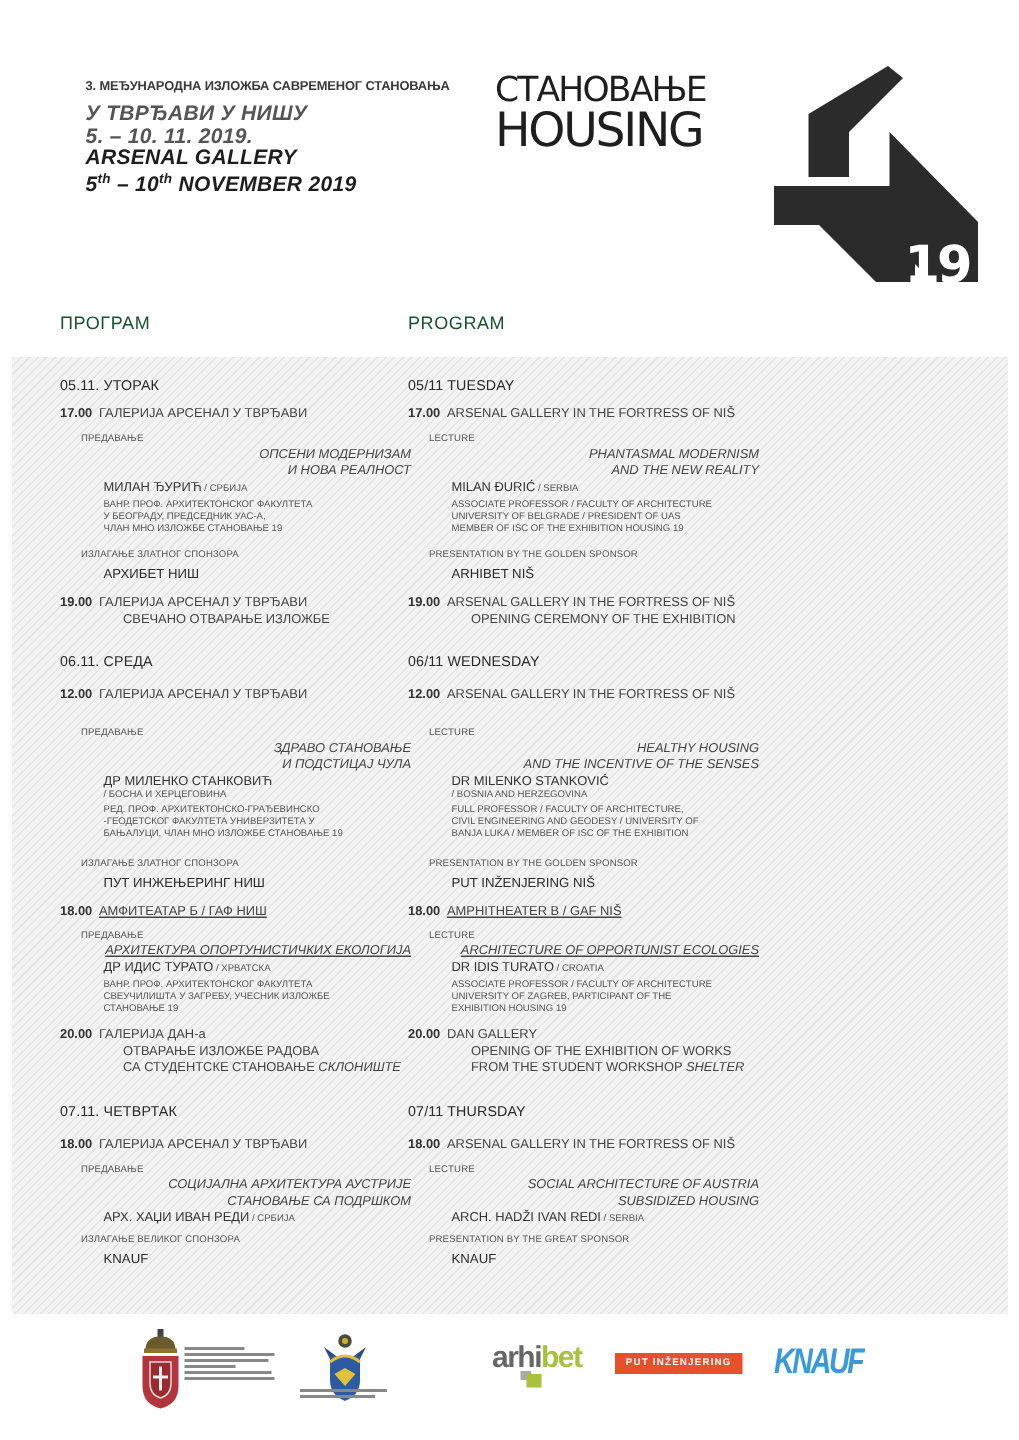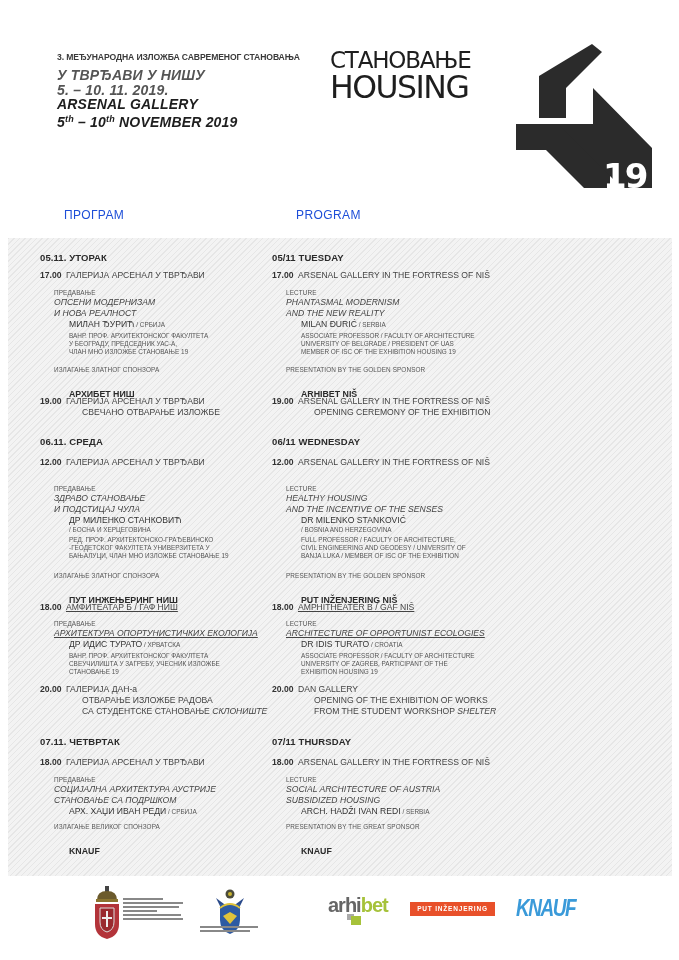--- a/index.html
+++ b/index.html
@@ -15,48 +15,48 @@
   .hdr-venue .en { color: #1e1e1e; }
   .hdr-venue sup { font-size: 9px; vertical-align: 5px; }
 
   .logo { position: absolute; left: 330px; top: 38px; width: 330px; height: 150px; }
   .logo-text { position: absolute; left: 0; top: 10px; font-family: "DejaVu Sans", sans-serif; color: #1e1e1e; font-weight: normal; }
   .logo-sr { font-size: 23px; letter-spacing: -1.2px; line-height: 24px; }
   .logo-en { font-size: 31.5px; letter-spacing: -1.5px; line-height: 30px; }
   .logo-svg { position: absolute; left: 0; top: 0; }
 
   
-  .prog-h { position: absolute; top: 208px; font-size: 12px; color: #1d4ed8; letter-spacing: 0.4px; font-weight: normal; margin-left: 24px; }
+  .prog-h { position: absolute; top: 208px; font-size: 12px; color: #14532d; letter-spacing: 0.4px; font-weight: normal; }
 
   
   .band {
     position: absolute; left: 8px; top: 238px; width: 664px; height: 638px;
     background-color: #f3f3f3;
     background-image: repeating-linear-gradient(135deg, #e6e6e6 0px, #e6e6e6 1px, transparent 1px, transparent 4px);
   }
 
   .col { position: absolute; top: 246px; }
   .col.sr { left: 40px; width: 220px; }
   .col.en { left: 272px; width: 230px; }
 
-  .day { position: absolute; left: 0; font-size: 9.5px; font-weight: bold; color: #2a2a2a; letter-spacing: 0.1px; }
+  .day { position: absolute; left: 0; font-size: 9.5px; font-weight: normal; color: #2a2a2a; letter-spacing: 0.1px; }
   .ev { position: absolute; left: 0; width: 230px; }
   .time-row { display: flex; font-size: 8.6px; line-height: 11px; color: #444; }
   .time { width: 26px; font-weight: bold; color: #333; flex: none; }
   .place { flex: 1; }
   .place.u { text-decoration: underline; }
   .block { position: absolute; left: 14px; width: 220px; }
   .lbl { font-size: 6.4px; color: #555; line-height: 8px; letter-spacing: 0.1px; }
-  .title { font-size: 8.6px; font-style: italic; color: #444; line-height: 11px; }
+  .title { font-size: 8.6px; font-style: italic; color: #444; line-height: 11px; text-align: right; }
   .title.u { text-decoration: underline; }
   .name { margin-left: 15px; font-size: 8.6px; color: #333; line-height: 11px; }
   .name .country { font-size: 6.4px; color: #555; }
   .country-line { margin-left: 15px; font-size: 6.4px; color: #555; line-height: 8px; }
   .aff { margin-left: 15px; margin-top: 2px; font-size: 6.4px; color: #555; line-height: 8.2px; }
-  .sponsor { margin-left: 15px; font-size: 8.8px; font-weight: bold; color: #2a2a2a; line-height: 11px; margin-top: 15px; }
+  .sponsor { margin-left: 15px; font-size: 8.8px; font-weight: normal; color: #2a2a2a; line-height: 11px; margin-top: 3px; }
   .sub { margin-left: 42px; font-size: 8.6px; line-height: 11px; color: #444; }
 
   
   .footer { position: absolute; left: 0; top: 880px; width: 679px; height: 80px; }
   .gov { position: absolute; left: 92px; top: 6px; }
   .gov-text { position: absolute; left: 123px; top: 18px; width: 60px; }
   .gov-text div { height: 2px; background: #888; margin-bottom: 2px; }
   .fac { position: absolute; left: 212px; top: 8px; }
   .fac-text { position: absolute; left: 200px; top: 46px; width: 58px; }
   .fac-text div { height: 2px; background: #888; margin-bottom: 2px; }

